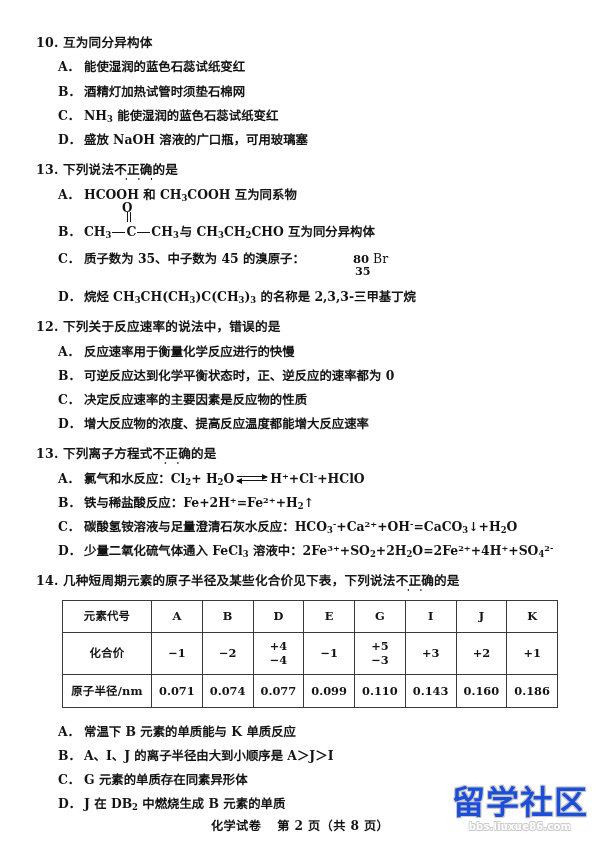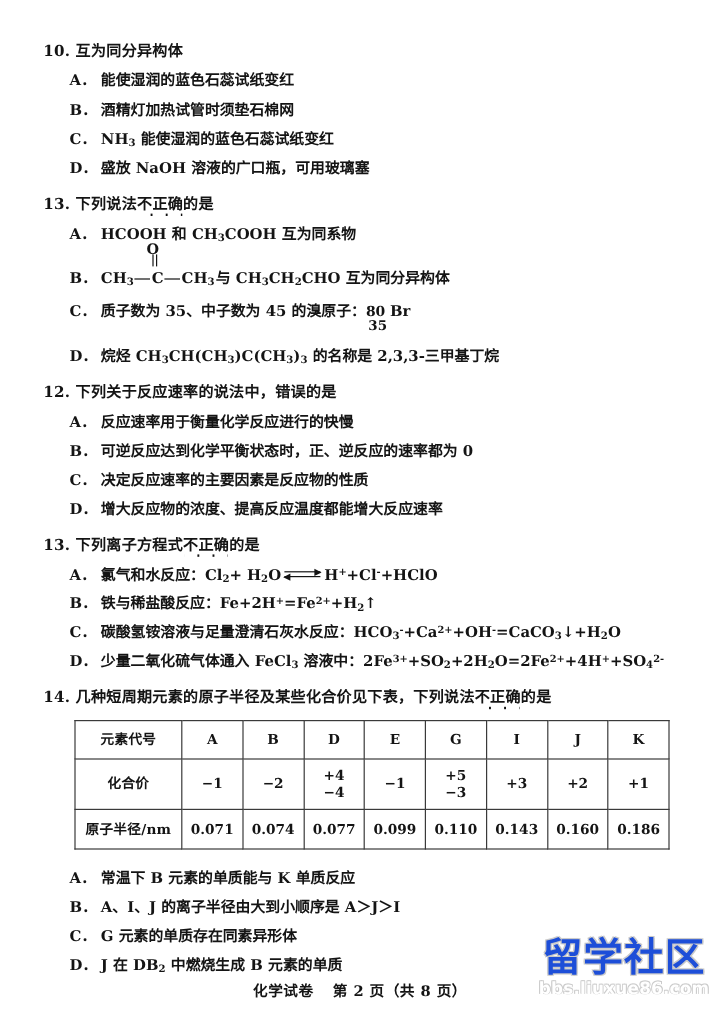--- a/index.html
+++ b/index.html
@@ -166,30 +166,31 @@
     border-top: 1.4px solid #141414;
     vertical-align: 0.22em;
     margin: 0 1px;
   }
 
   
   .isotope {
     display: inline-block;
     position: relative;
     white-space: nowrap;
+    margin-left: 48px;
   }
   .isotope .mass { font-size: 11.6px; font-weight: 700; }
   .isotope .znum {
     position: absolute;
     left: 2px;
     top: 13px;
     font-size: 11.2px;
     font-weight: 700;
   }
-  .isotope .sym { font-size: 12.4px; font-weight: 700; margin-left: 4px; }
+  .isotope .sym { font-size: 12.4px; font-weight: 400; margin-left: 4px; }
 
   
   .table-wrap {
     margin: 9px 0 12px 26px;
   }
   table.elements {
     border-collapse: collapse;
     border: 1.6px solid #1a1a1a;
     width: 496px;
     table-layout: fixed;
@@ -246,21 +247,21 @@
     text-shadow:
       -1px -1px 0 #c9c9c9,
        1px -1px 0 #c9c9c9,
       -1px  1px 0 #c9c9c9,
        1px  1px 0 #c9c9c9,
        0 0 2px #d8d8d8;
     font-family: "DejaVu Sans", "Liberation Sans", sans-serif;
   }
   .watermark .wm-sub {
     margin-top: 2px;
-    font-size: 14px;
+    font-size: 10px;
     font-weight: 700;
     color: #ffffff;
     letter-spacing: 0.2px;
     text-shadow:
       -0.7px -0.7px 0 #cccccc,
        0.7px -0.7px 0 #cccccc,
       -0.7px  0.7px 0 #cccccc,
        0.7px  0.7px 0 #cccccc;
     font-family: "DejaVu Sans", "Liberation Sans", sans-serif;
   }

